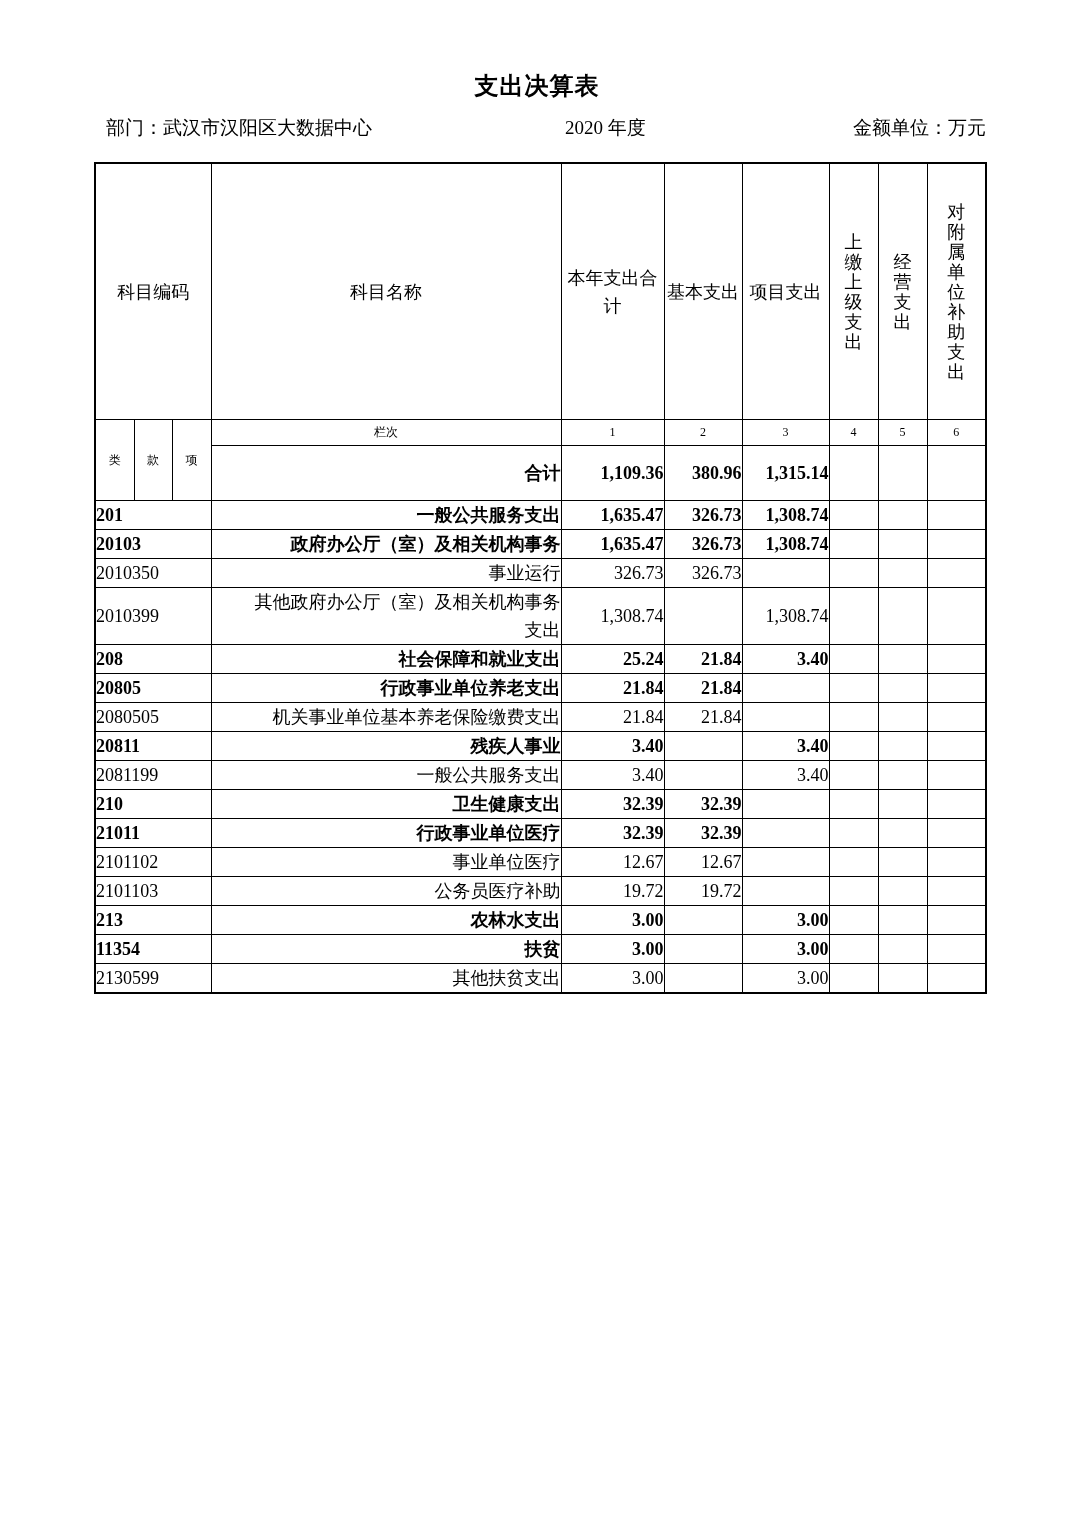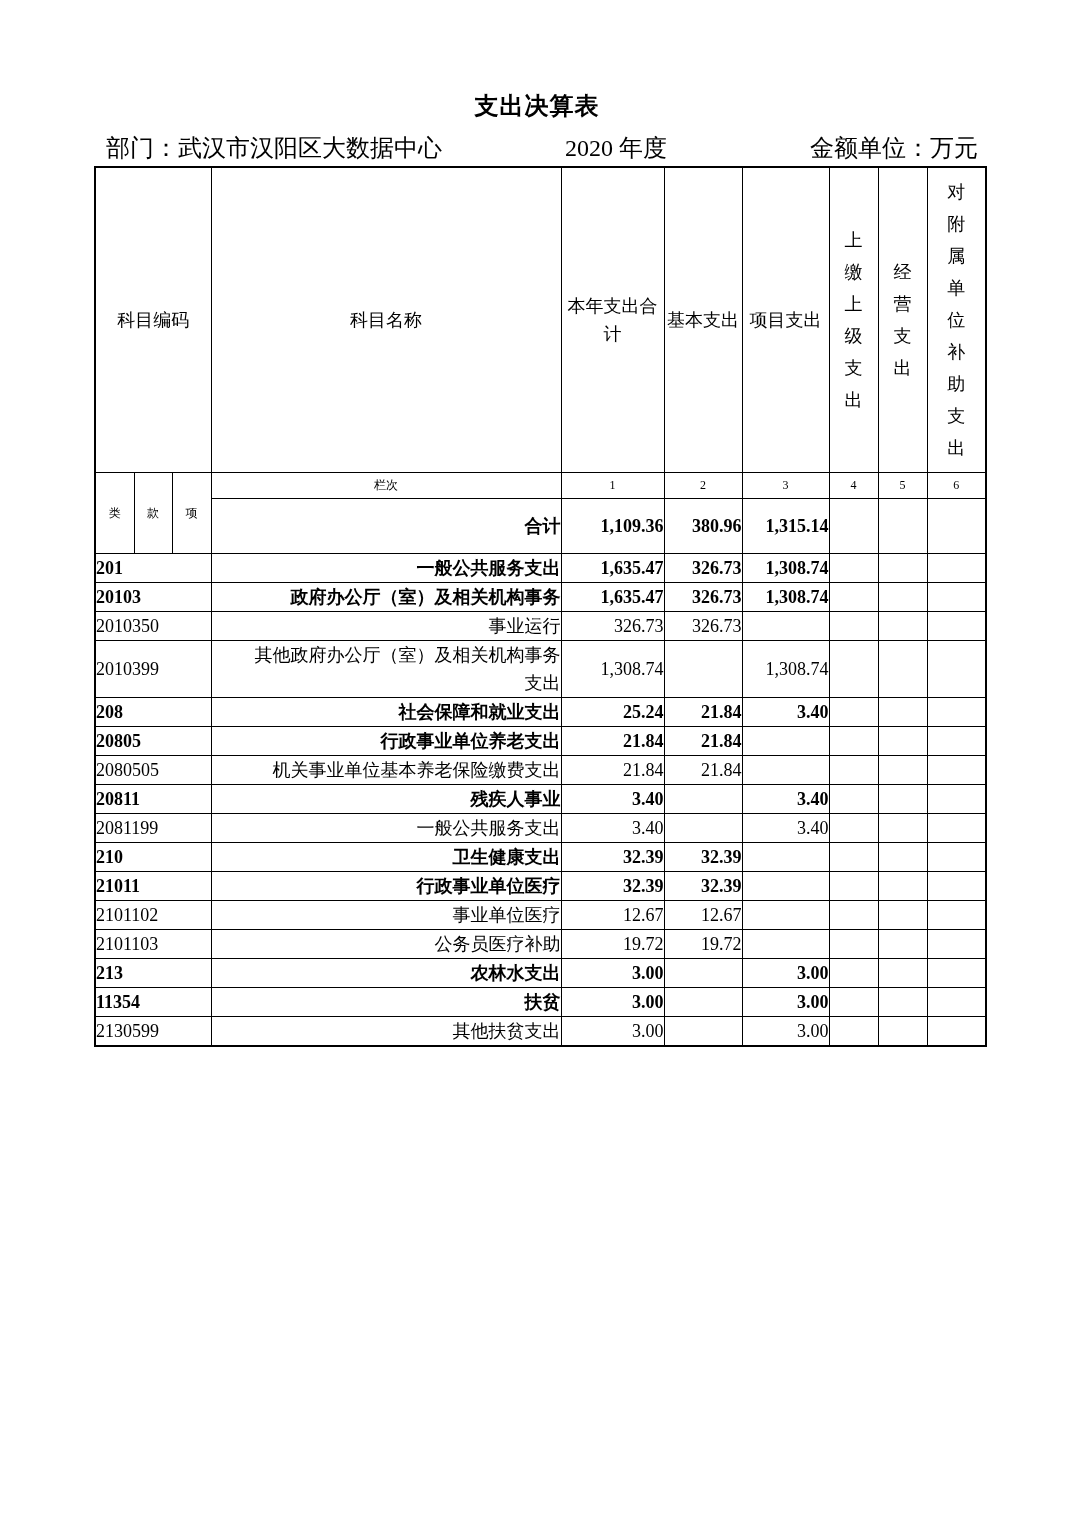--- a/index.html
+++ b/index.html
@@ -8,41 +8,41 @@
     background: #ffffff;
   }
   body {
     width: 1074px;
     height: 1520px;
     position: relative;
     font-family: "Liberation Serif", serif;
     color: #000;
   }
   .page {
-    padding-top: 92px;
+    padding-top: 72px;
   }
   h1.doc-title {
     margin: 0 0 14px 0;
     text-align: center;
     font-family: "Liberation Sans", sans-serif;
     font-size: 24px;
     font-weight: 700;
     line-height: 28px;
     letter-spacing: 1px;
   }
   .meta {
     position: relative;
     height: 28px;
-    font-size: 24px;
+    font-size: 19px;
     line-height: 28px;
-    margin-bottom: 4px;
+    margin-bottom: 20px;
   }
   .meta .m-left   { position: absolute; left: 106px; }
   .meta .m-center { position: absolute; left: 565px; }
-  .meta .m-right  { position: absolute; right: 96px; }
+  .meta .m-right  { position: absolute; right: 88px; }
 
   table.acct {
     border-collapse: collapse;
     table-layout: fixed;
     width: 891px;
     margin-left: 94px;
     border: 2px solid #000;
   }
   table.acct td {
     border: 1px solid #000;
@@ -53,21 +53,21 @@
     overflow: hidden;
   }
   tr.head-row td {
     height: 255px;
     text-align: center;
   }
   td.ch { padding: 0 12px; }
   td.vert div {
     width: 20px;
     margin: 8px auto;
-    line-height: 32px;
+    line-height: 20px;
     word-break: break-all;
   }
   tr.lanci-row td {
     height: 25px;
     line-height: 25px;
     font-size: 12px;
     text-align: center;
   }
   tr.total-row td { height: 54px; text-align: right; }
   tr.tall td { height: 55px; }

